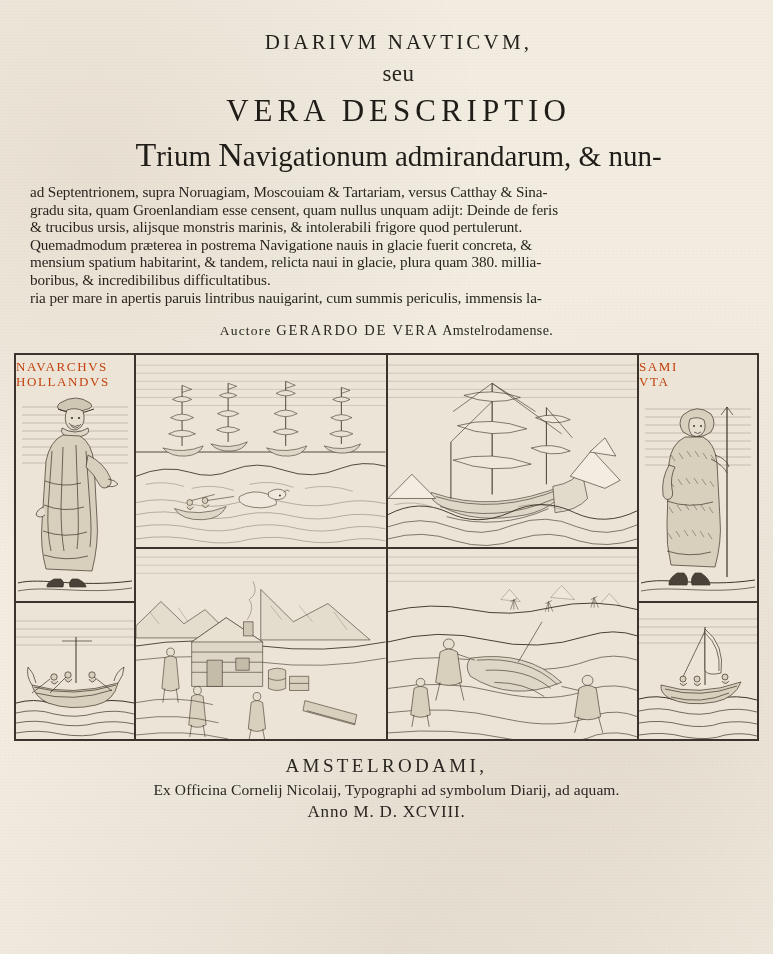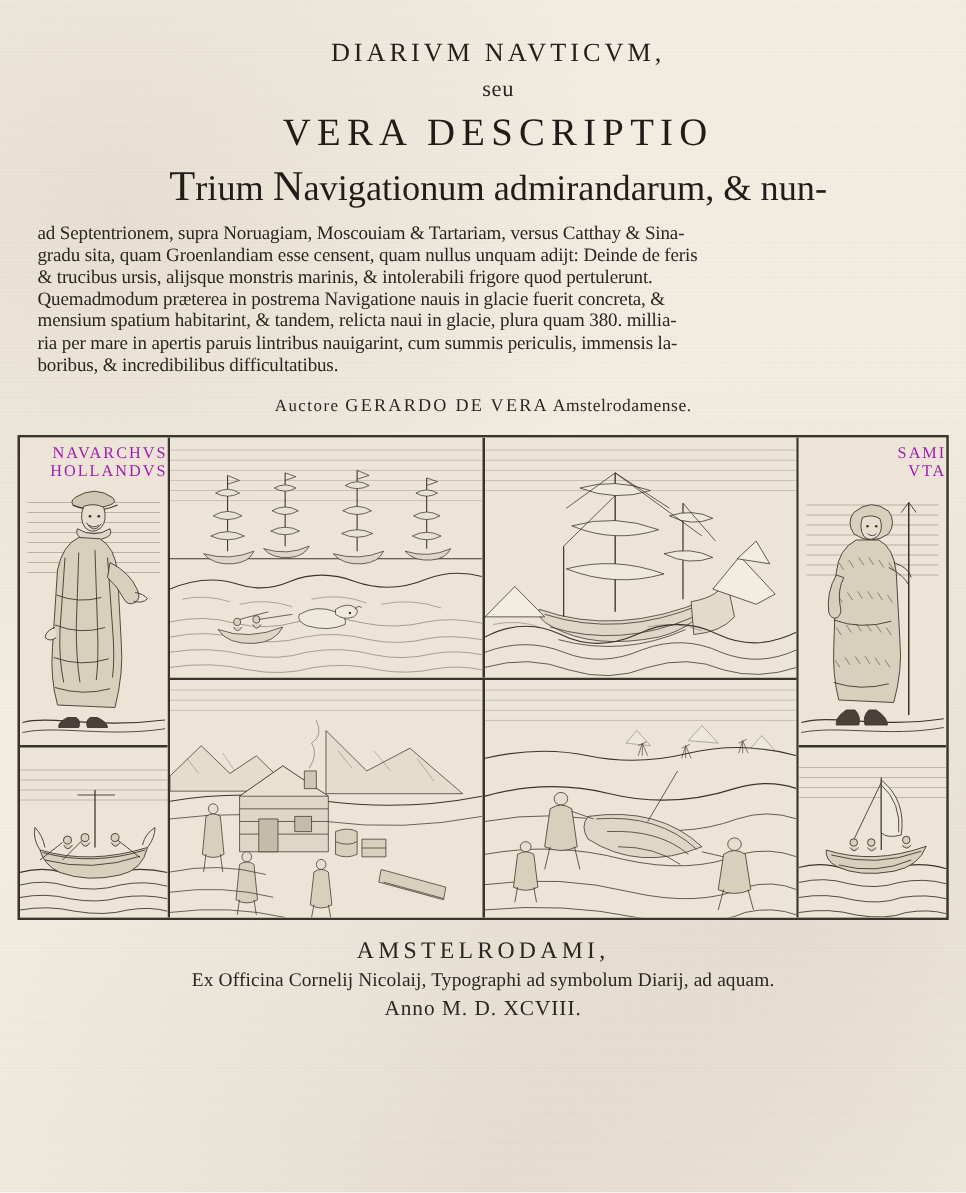--- a/index.html
+++ b/index.html
@@ -46,21 +46,21 @@
     padding-top: 30px;
     padding-left: 24px;
   }
   .line-diarium {
     font-size: 21px;
     letter-spacing: 3.2px;
     font-variant: small-caps;
     color: #241f1b;
   }
   .line-seu {
-    font-size: 18px;
+    font-size: 23px;
     margin-top: 6px;
     font-style: normal;
     letter-spacing: .5px;
   }
   .line-vera {
     font-size: 31px;
     letter-spacing: 5px;
     margin-top: 6px;
     color: #201c18;
   }
@@ -156,26 +156,26 @@
     flex: 1;
   }
   .mid-cell + .mid-cell {
     border-left: 2px solid #3a342c;
   }
   .panel-caption {
     position: absolute;
     top: 4px;
     left: 0;
     right: 0;
-    text-align: right;
+    text-align: left;
     font-size: 13px;
     letter-spacing: 1.6px;
     line-height: 15px;
     z-index: 5;
-    color: #a21caf;
+    color: #c2410c;
   }
   .panel-caption .l2 { display: block; }
 
   svg.art { display: block; width: 100%; height: 100%; }
   .ink { stroke: #3c342a; fill: none; }
   .inkfill { fill: #3c342a; }
 
   
   .imprint {
     text-align: center;
@@ -211,22 +211,22 @@
       <div class="line-trium"><span class="big">T</span><span>rium </span><span class="big">N</span><span>avigationum admirandarum, &amp; nun-</span></div>
     </div>
 
     <div class="body-text">
       <p>
         <span class="ln">ad Septentrionem, supra Noruagiam, Moscouiam &amp; Tartariam, versus Catthay &amp; Sina-</span>
         <span class="ln">gradu sita, quam Groenlandiam esse censent, quam nullus unquam adijt: Deinde de feris</span>
         <span class="ln">&amp; trucibus ursis, alijsque monstris marinis, &amp; intolerabili frigore quod pertulerunt.</span>
         <span class="ln">Quemadmodum præterea in postrema Navigatione nauis in glacie fuerit concreta, &amp;</span>
         <span class="ln">mensium spatium habitarint, &amp; tandem, relicta naui in glacie, plura quam 380. millia-</span>
+        <span class="ln">boribus, &amp; incredibilibus difficultatibus.</span>
         <span class="ln">ria per mare in apertis paruis lintribus nauigarint, cum summis periculis, immensis la-</span>
-        <span class="ln">boribus, &amp; incredibilibus difficultatibus.</span>
       </p>
     </div>
 
     <div class="author-line"><span class="lead">Auctore </span><span class="caps">GERARDO DE VERA</span><span class="city">  Amstelrodamense.</span></div>
 
     <div class="plate">
 
       <div class="plate-col-side">
         <div class="panel side-top">
           <div class="panel-caption">

